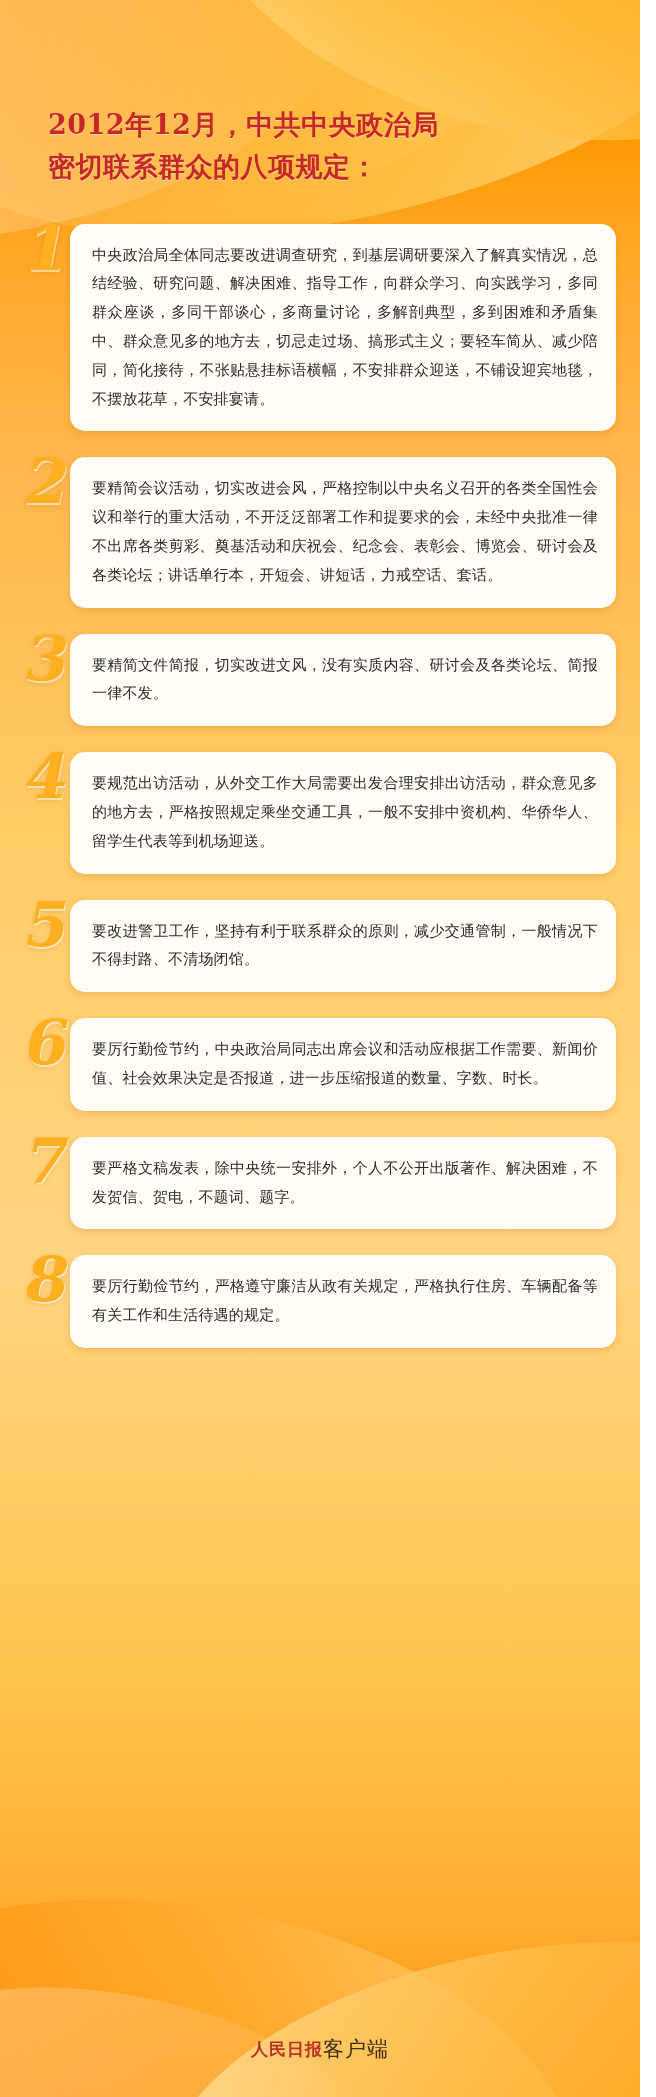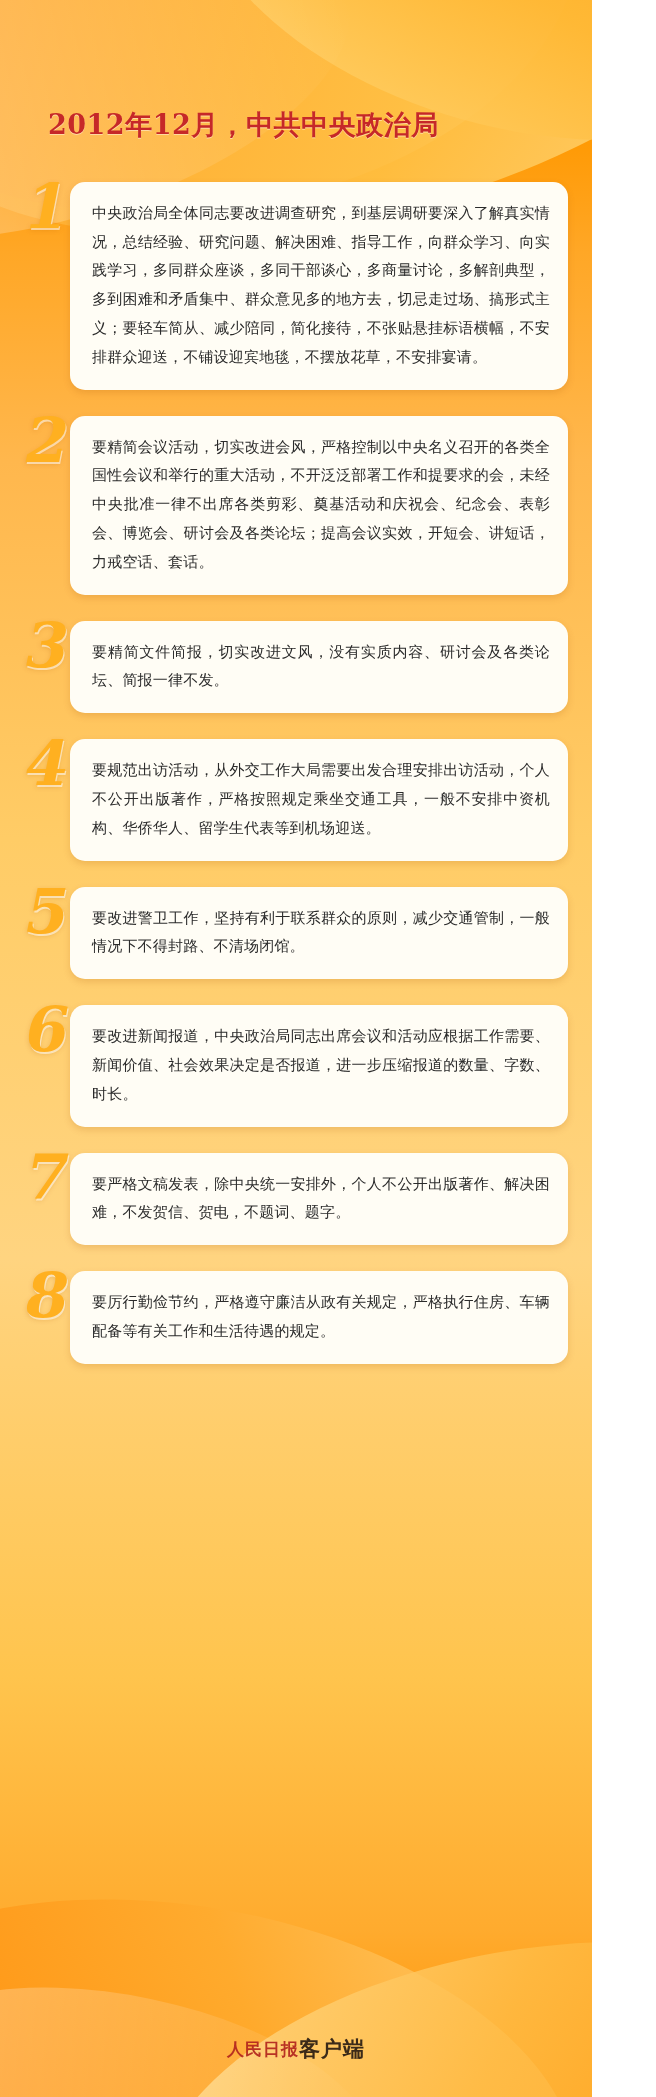--- a/index.html
+++ b/index.html
@@ -5,21 +5,21 @@
   html, body {
     margin: 0;
     padding: 0;
     background: #ffffff;
   }
   body {
     font-family: "Liberation Sans", "DejaVu Sans", sans-serif;
   }
   .poster {
     position: relative;
-    width: 592px;
+    width: 640px;
     height: 2097px;
     overflow: hidden;
     background:
       linear-gradient(180deg, #ffb300 0%, #ff9800 6%, #ffa726 12%, #ffb74d 22%, #ffcc66 40%, #ffd480 60%, #ffc44d 80%, #ffab2e 92%, #ff9100 100%);
   }
   
   .swoosh {
     position: absolute;
     border-radius: 50%;
     pointer-events: none;
@@ -136,21 +136,21 @@
   .logo-mark {
     font-family: "DejaVu Serif", "Liberation Serif", serif;
     font-weight: bold;
     font-size: 17px;
     color: #b3261e;
     letter-spacing: 1px;
     opacity: .92;
   }
   .logo-text {
     font-family: "DejaVu Serif", "Liberation Serif", serif;
-    font-weight: bold;
+    font-weight: normal;
     font-size: 21px;
     color: #3b2a18;
     letter-spacing: 1px;
   }
 </style>
 </head>
 <body>
 
 <div class="poster">
 
@@ -160,52 +160,53 @@
   <div class="swoosh sw4"></div>
 
   <div class="swoosh bsw1"></div>
   <div class="swoosh bsw2"></div>
   <div class="swoosh bsw3"></div>
 
   <div class="content">
 
     <div class="title">
       <span>2012年12月，中共中央政治局</span>
+      <span>密切联系群众的八项规定：</span>
     </div>
 
     <div class="items">
 
       <div class="item">
         <div class="num">1</div>
         <div class="card">中央政治局全体同志要改进调查研究，到基层调研要深入了解真实情况，总结经验、研究问题、解决困难、指导工作，向群众学习、向实践学习，多同群众座谈，多同干部谈心，多商量讨论，多解剖典型，多到困难和矛盾集中、群众意见多的地方去，切忌走过场、搞形式主义；要轻车简从、减少陪同，简化接待，不张贴悬挂标语横幅，不安排群众迎送，不铺设迎宾地毯，不摆放花草，不安排宴请。</div>
       </div>
 
       <div class="item">
         <div class="num">2</div>
-        <div class="card">要精简会议活动，切实改进会风，严格控制以中央名义召开的各类全国性会议和举行的重大活动，不开泛泛部署工作和提要求的会，未经中央批准一律不出席各类剪彩、奠基活动和庆祝会、纪念会、表彰会、博览会、研讨会及各类论坛；提高会议实效，开短会、讲短话，力戒空话、套话。</div>
+        <div class="card">要精简会议活动，切实改进会风，严格控制以中央名义召开的各类全国性会议和举行的重大活动，不开泛泛部署工作和提要求的会，未经中央批准一律不出席各类剪彩、奠基活动和庆祝会、纪念会、表彰会、博览会、研讨会及各类论坛；讲话单行本，开短会、讲短话，力戒空话、套话。</div>
       </div>
 
       <div class="item">
         <div class="num">3</div>
         <div class="card">要精简文件简报，切实改进文风，没有实质内容、研讨会及各类论坛、简报一律不发。</div>
       </div>
 
       <div class="item">
         <div class="num">4</div>
-        <div class="card">要规范出访活动，从外交工作大局需要出发合理安排出访活动，个人不公开出版著作，严格按照规定乘坐交通工具，一般不安排中资机构、华侨华人、留学生代表等到机场迎送。</div>
+        <div class="card">要规范出访活动，从外交工作大局需要出发合理安排出访活动，群众意见多的地方去，严格按照规定乘坐交通工具，一般不安排中资机构、华侨华人、留学生代表等到机场迎送。</div>
       </div>
 
       <div class="item">
         <div class="num">5</div>
         <div class="card">要改进警卫工作，坚持有利于联系群众的原则，减少交通管制，一般情况下不得封路、不清场闭馆。</div>
       </div>
 
       <div class="item">
         <div class="num">6</div>
-        <div class="card">要改进新闻报道，中央政治局同志出席会议和活动应根据工作需要、新闻价值、社会效果决定是否报道，进一步压缩报道的数量、字数、时长。</div>
+        <div class="card">要厉行勤俭节约，中央政治局同志出席会议和活动应根据工作需要、新闻价值、社会效果决定是否报道，进一步压缩报道的数量、字数、时长。</div>
       </div>
 
       <div class="item">
         <div class="num">7</div>
         <div class="card">要严格文稿发表，除中央统一安排外，个人不公开出版著作、解决困难，不发贺信、贺电，不题词、题字。</div>
       </div>
 
       <div class="item">
         <div class="num">8</div>
         <div class="card">要厉行勤俭节约，严格遵守廉洁从政有关规定，严格执行住房、车辆配备等有关工作和生活待遇的规定。</div>

